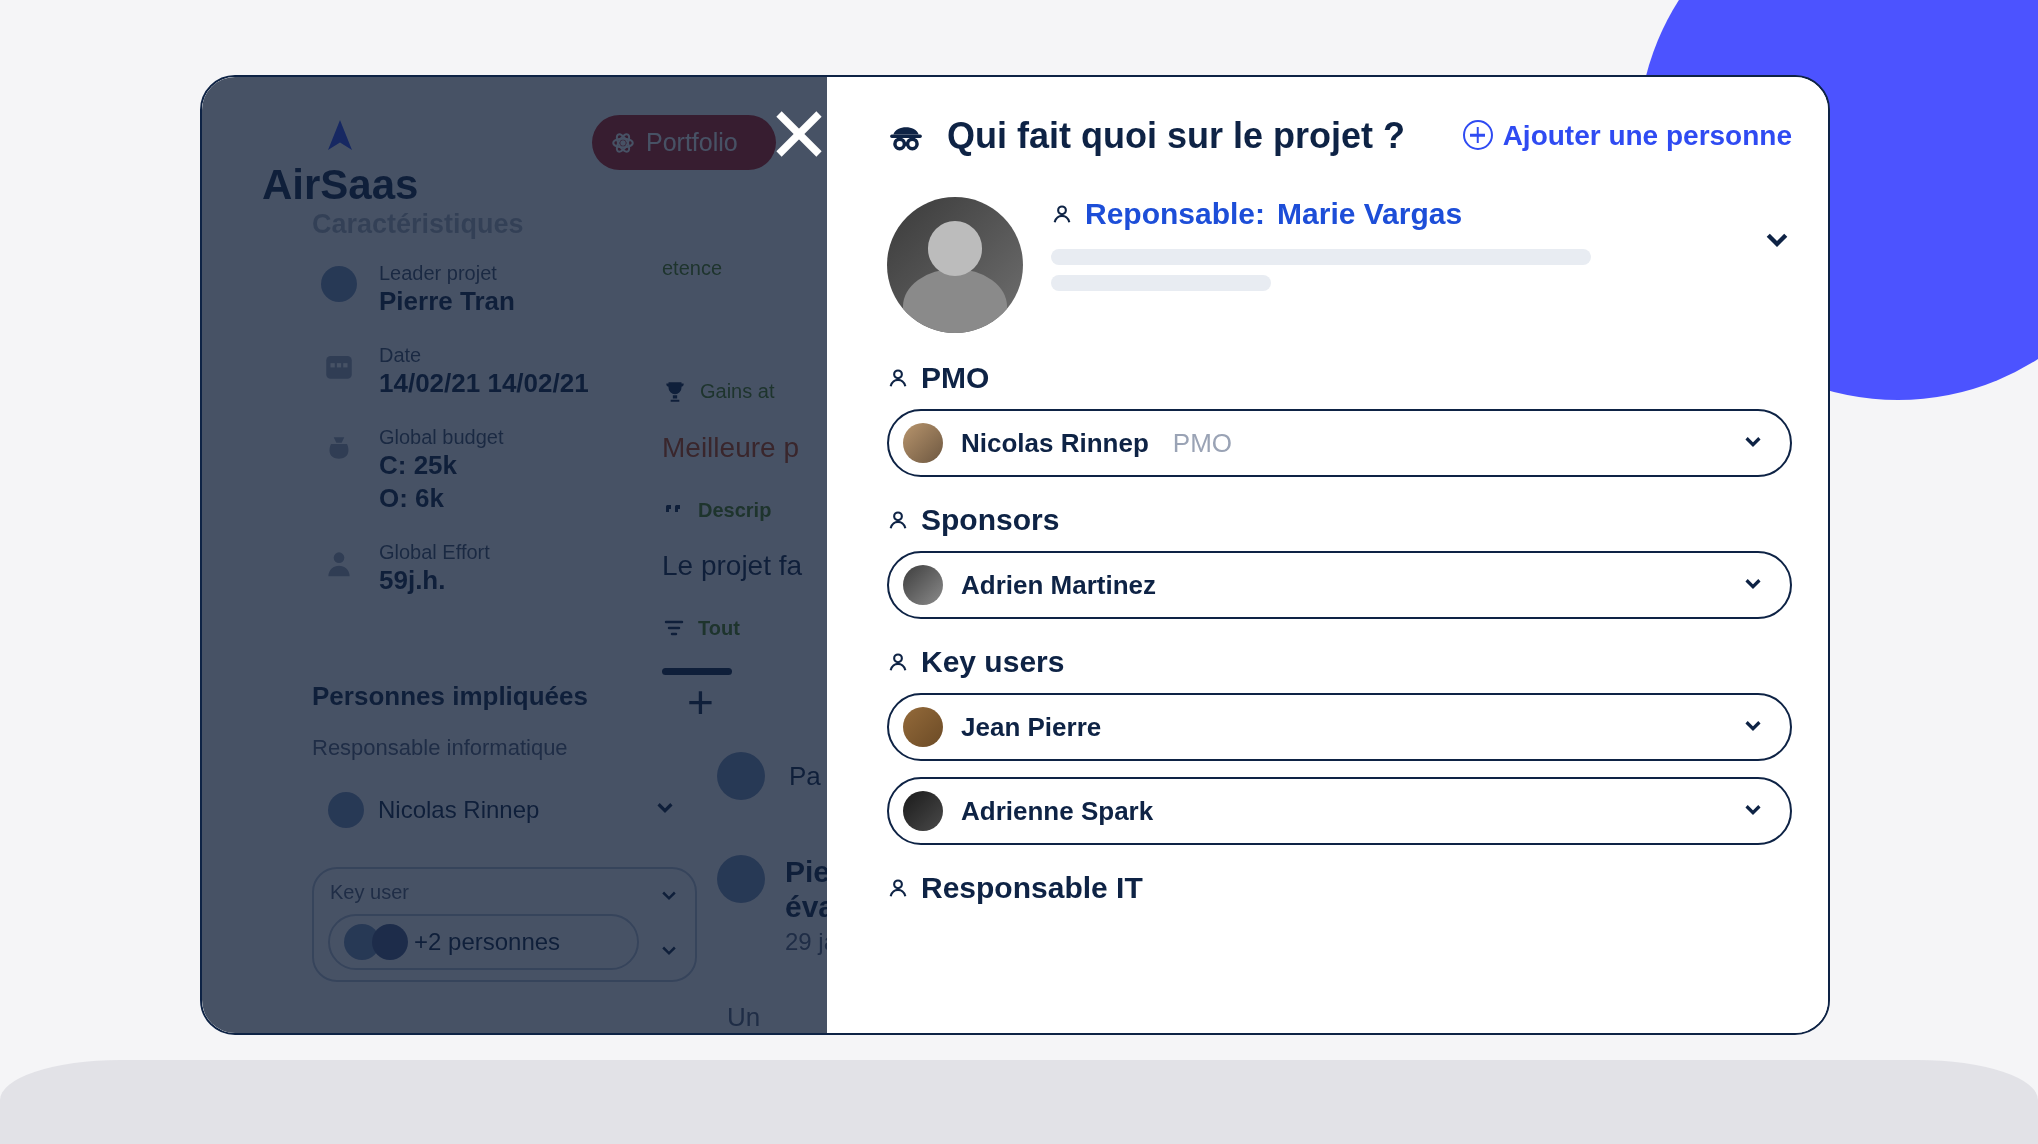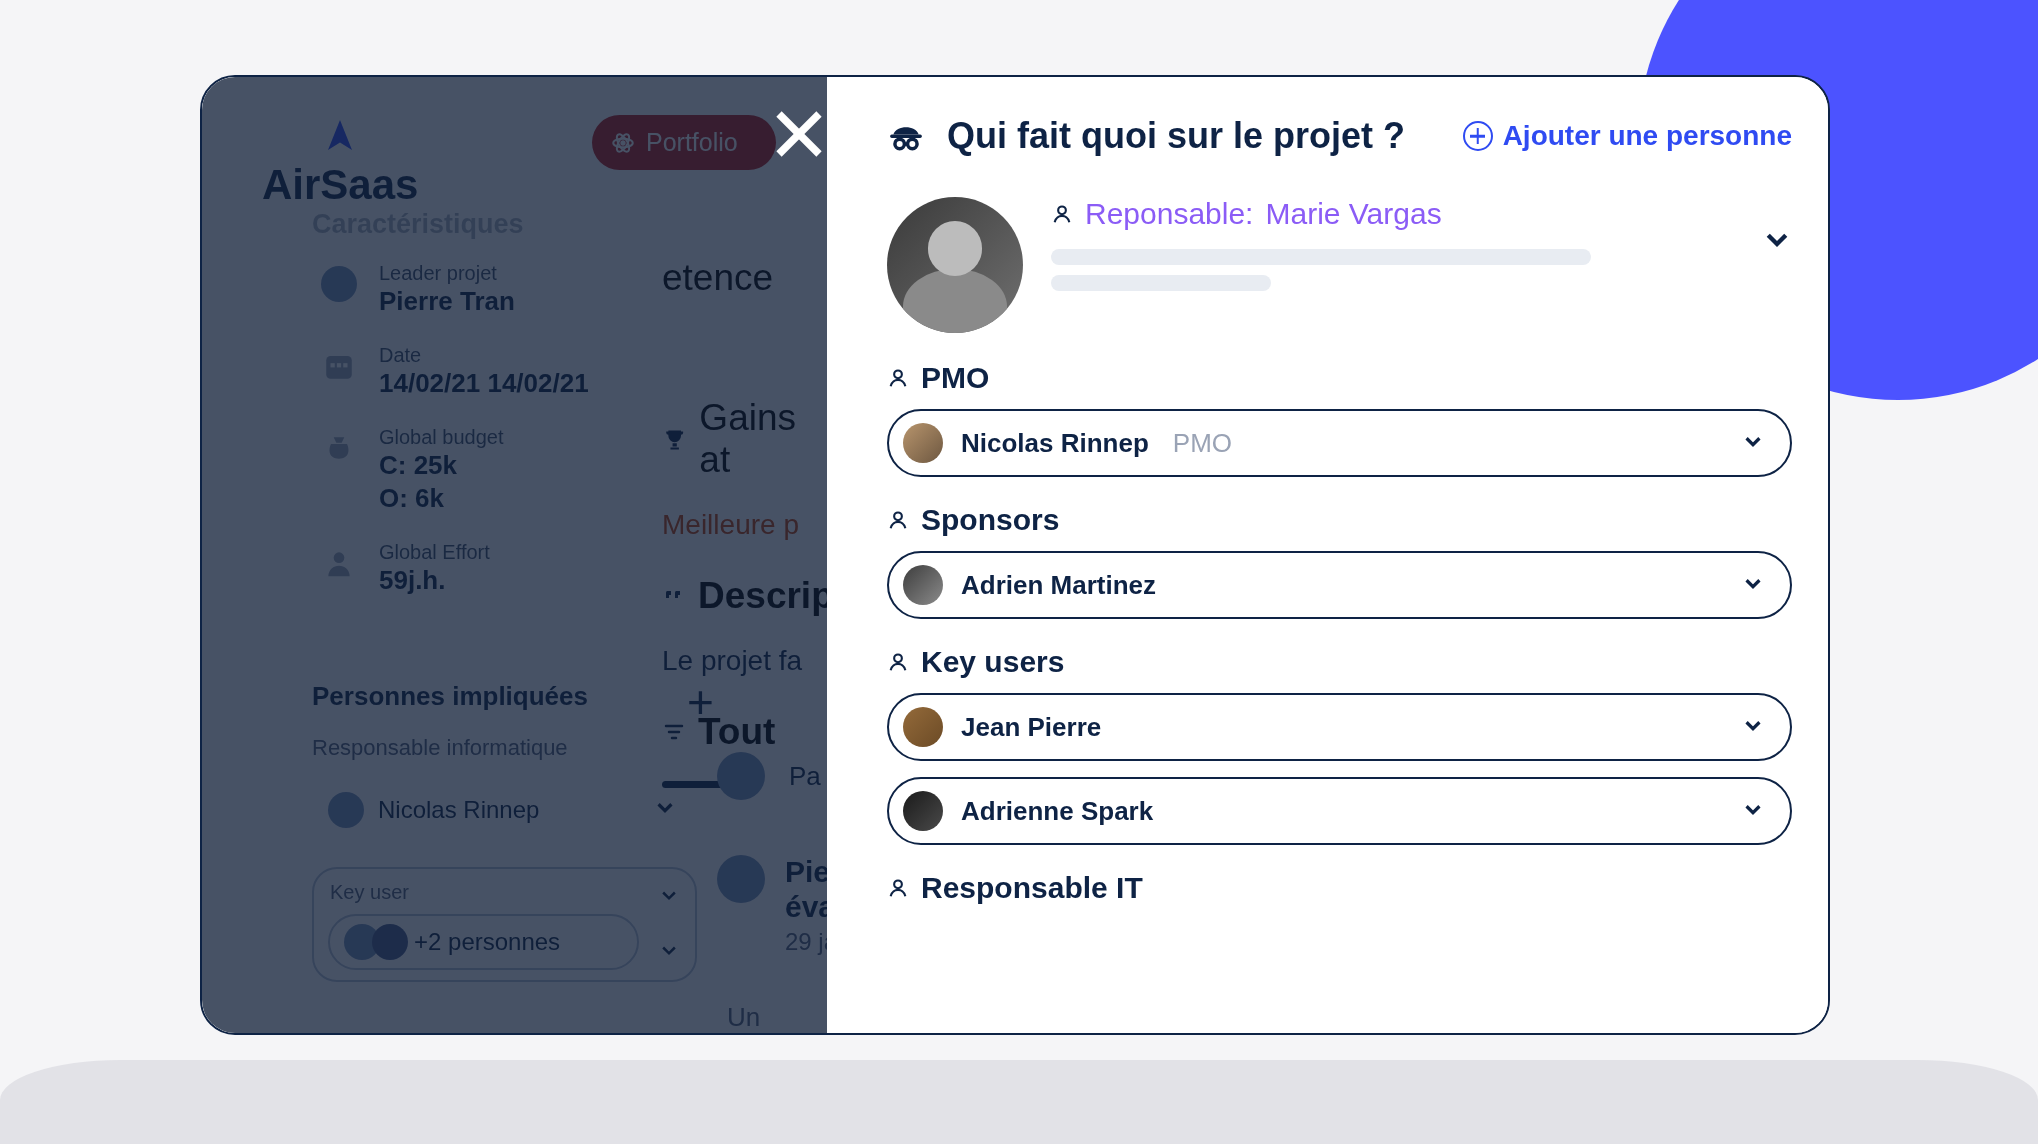--- a/index.html
+++ b/index.html
@@ -37,21 +37,21 @@
 
 .keyuser-box { position:absolute; left:110px; top:790px; width:385px; height:115px; border:2px solid #b6c0d4; border-radius:25px; padding:12px 16px;}
 .keyuser-box .ku-lab { font-size:20px; color:#55607a;}
 .keyuser-box .mini-av { margin-right:-8px; }
 .keyuser-box .more { margin-left:14px; font-size:24px; }
 .keyuser-box .ch { position:absolute; right:16px; top:14px;}
 .keyuser-box .ch2 { position:absolute; right:16px; bottom:14px;}
 .keyuser-inner { position:absolute; bottom:10px; left:14px; right:56px; height:56px; border:2px solid #b6c0d4; border-radius:40px; display:flex; align-items:center; padding:0 14px;}
 
 .rcol { position:absolute; left:460px; top:180px; }
-.rcol .line { font-size:37px; color:#000000; margin-bottom:28px; display:flex; align-items:center; gap:12px;}
+.rcol .line { font-size:20px; color:#4d7c0f; margin-bottom:28px; display:flex; align-items:center; gap:12px;}
 .rcol .gains { font-weight:400; }
 .rcol .mel { font-size:28px; color:#c2410c; margin-top:6px; margin-bottom:34px;}
 .rcol .desc { font-weight:700; }
 .rcol .pf { font-size:28px; margin-top:6px; margin-bottom:34px;}
 .rcol .tout { font-weight:700; display:flex; align-items:center; }
 .rcol .bar { width:70px; height:7px; background:#0e2345; border-radius:4px; margin-top:6px;}
 
 .av2 { width:48px; height:48px; border-radius:50%; background:#7792b9; }
 .pa-row { position:absolute; left:515px; top:675px; display:flex; align-items:center; gap:24px; font-size:26px;}
 .pierre-block { position:absolute; left:515px; top:778px; display:flex; gap:20px; }
@@ -60,32 +60,32 @@
 .verit { position:absolute; left:525px; top:925px; font-size:26px; color:#55607a;}
 
 
 .close-x { position:absolute; left:572px; top:32px; z-index:5; cursor:pointer; }
 .close-x line { stroke:#fff; stroke-width:6px; }
 
 
 .panel { position:absolute; left:625px; top:0; right:0; bottom:0; background:#fff; z-index:4; padding:38px 36px 0 60px; overflow:hidden;}
 .panel-head { display:flex; align-items:center; justify-content:space-between; margin-bottom:40px;}
 .panel-head .title { display:flex; align-items:center; gap:22px; font-size:36px; font-weight:800; color:#0e2345;}
-.panel-head .add { display:flex; align-items:center; gap:10px; font-size:28px; font-weight:600; color:#2f4bf2; cursor:pointer;}
+.panel-head .add { display:flex; gap:10px; font-size:28px; font-weight:600; color:#2f4bf2; cursor:pointer;}
 .plus-circ { width:30px; height:30px; border:2.5px solid #2f4bf2; border-radius:50%; position:relative;}
 .plus-circ::before,.plus-circ::after{content:"";position:absolute;background:#2f4bf2;}
 .plus-circ::before{left:50%;top:20%;width:2.5px;height:60%;transform:translateX(-50%);}
 .plus-circ::after{top:50%;left:20%;height:2.5px;width:60%;transform:translateY(-50%);}
 
 .resp-row { display:flex; gap:28px; align-items:flex-start; margin-bottom:28px;}
 .big-av { width:136px; height:136px; border-radius:50%; background:linear-gradient(135deg,#3a3a3a,#707070); overflow:hidden; position:relative; flex-shrink:0;}
 .big-av::after{content:"";position:absolute;left:30%;top:18%;width:40%;height:40%;border-radius:50%;background:#bcbcbc;}
 .big-av::before{content:"";position:absolute;left:12%;bottom:-8%;width:76%;height:55%;border-radius:50% 50% 0 0;background:#8a8a8a;}
 .resp-right { flex:1; }
-.resp-title { display:flex; align-items:center; gap:12px; font-size:30px; font-weight:400; color:#8b5cf6; margin-bottom:18px;}
+.resp-title { display:flex; align-items:center; gap:12px; font-size:30px; font-weight:700; color:#1d4ed8; margin-bottom:18px;}
 .skel { height:16px; background:#e8ecf2; border-radius:10px; margin-bottom:10px;}
 .skel.s1 { width:540px;} .skel.s2 { width:220px;}
 .resp-chev { font-size:34px; color:#0e2345; padding-top:26px;}
 
 .sect { margin-top:26px; }
 .sect-head { display:flex; align-items:center; gap:12px; font-size:30px; font-weight:700; color:#0e2345; margin-bottom:14px;}
 
 .person-pill { border:2.5px solid #0e2345; border-radius:40px; height:68px; display:flex; align-items:center; padding:0 26px 0 14px; gap:18px; margin-bottom:16px; cursor:pointer;}
 .person-pill .av { width:40px; height:40px; border-radius:50%; flex-shrink:0; }
 .av.c1{background:linear-gradient(135deg,#b8956d,#6d5740);} 

